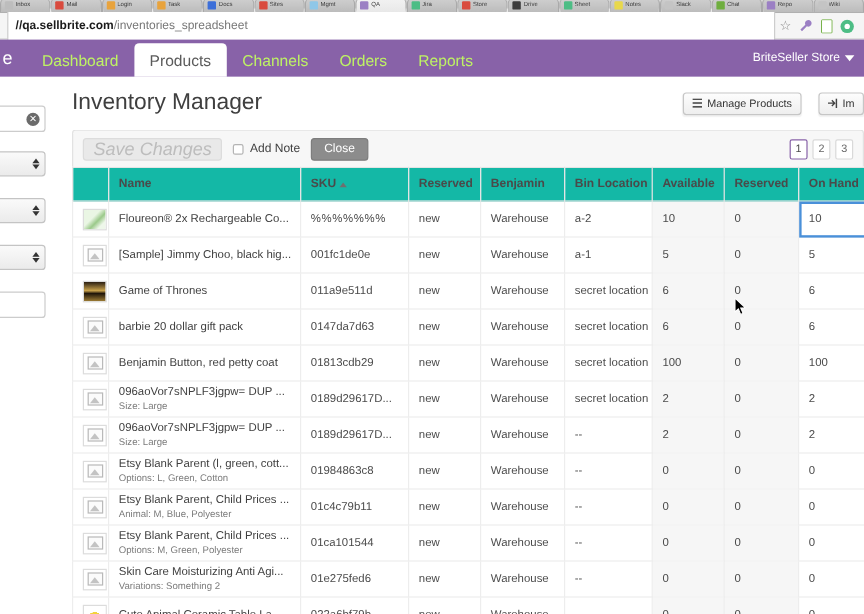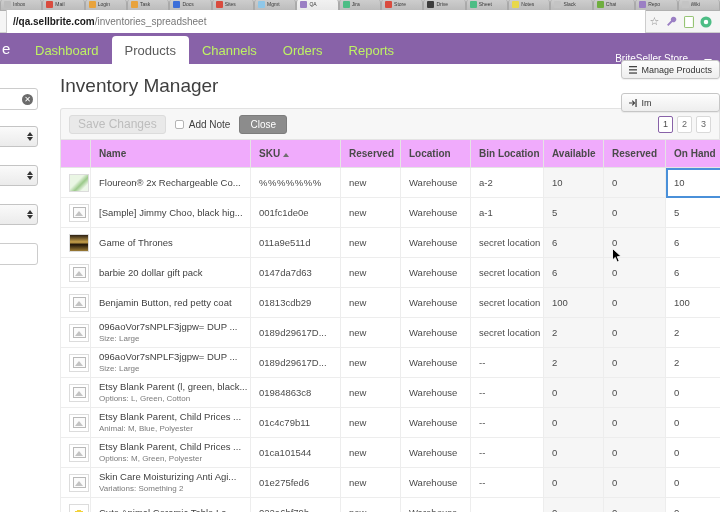--- a/index.html
+++ b/index.html
@@ -73,22 +73,22 @@
     padding: 0 13px;
     color: #bef264; font-size: 13px;
     white-space: nowrap;
     position: relative; top: 3px; height: 28px;
   }
   .nav-tab.active {
     background: #ffffff; color: #5b5b5b;
     border-top-left-radius: 4px; border-top-right-radius: 4px;
   }
   #store-menu {
-    margin-left: auto; display: flex; align-items: flex-end;
-    color: #ffffff; font-size: 10px; padding-right: 8px; gap: 16px;
+    margin-left: auto; display: flex; align-items: center;
+    color: #ffffff; font-size: 10px; padding-right: 8px; gap: 4px;
     white-space: nowrap;
   }
   .caret-down {
     width: 0; height: 0;
     border-left: 4px solid transparent; border-right: 4px solid transparent;
     border-top: 5px solid #ffffff;
   }
 
   
   #page-body { position: relative; width: 720px; height: 448px; background: #fff; }
@@ -143,42 +143,42 @@
   
   #main-content {
     position: absolute; left: 48px; top: 0;
     width: 672px; height: 448px;
   }
   #content-header {
     height: 44px; display: flex; align-items: center;
     padding: 0 0 0 12px;
   }
   #page-title { font-size: 19px; color: #3f3f3f; font-weight: normal; }
-  #header-actions { margin-left: auto; display: flex; gap: 14px; padding-right: 0; flex-direction: column; }
+  #header-actions { margin-left: auto; display: flex; gap: 14px; padding-right: 0; }
   .hdr-btn {
     height: 19px; padding: 0 7px;
     background: linear-gradient(#fdfdfd, #eeeeee);
     border: 1px solid #c6c6c6; border-radius: 3px;
     display: flex; align-items: center; gap: 4px;
     font-size: 9px; color: #333; white-space: nowrap;
     box-shadow: 0 1px 1px rgba(0,0,0,.06);
   }
 
   
   #table-toolbar {
     height: 31px; margin: 0 0 0 12px;
     background: #f7f7f7; border: 1px solid #e2e2e2; border-bottom: none;
     border-top-left-radius: 3px; border-top-right-radius: 3px;
     display: flex; align-items: center; padding: 0 8px; gap: 9px;
   }
   .tb-btn-disabled {
     height: 19px; padding: 0 8px;
     background: #e9e9e9; border: 1px solid #dcdcdc; border-radius: 3px;
-    font-size: 12px; color: #bdbdbd;
-    display: flex; align-items: center;
+    font-size: 15px; color: #bdbdbd;
+    display: flex; align-items: center; font-style: italic;
   }
   .tb-checkwrap { display: flex; align-items: center; gap: 5px; }
   .tb-checkbox {
     width: 9px; height: 9px;
     border: 1px solid #b4b4b4; border-radius: 2px; background: #fff;
   }
   .tb-label { font-size: 10px; color: #3f3f3f; }
   .tb-btn-dark {
     height: 19px; padding: 0 10px;
     background: #8c8c8c; border: 1px solid #7d7d7d; border-radius: 3px;
@@ -200,21 +200,21 @@
     border-collapse: collapse;
     table-layout: fixed;
     width: 660px;
     background: #fff;
   }
   #inventory-table th {
     height: 28px;
     font-size: 10px; color: #4a4a4a; font-weight: bold;
     text-align: left; padding: 0 8px;
     border: 1px solid #e4e4e4;
-    background: #f0abfc;
+    background: #14b8a6;
     white-space: nowrap;
   }
   #inventory-table td {
     height: 30px;
     font-size: 9.5px; color: #4b4b4b;
     padding: 0 8px;
     border: 1px solid #ededed;
     vertical-align: middle;
     overflow: hidden; white-space: nowrap;
   }
@@ -458,21 +458,21 @@
         <col style="width:60px">
           <col style="width:62px">
           <col style="width:62px">
       </colgroup>
       <thead>
           <tr id="table-head-row">
             <th></th>
             <th><span>Name</span></th>
             <th><span>SKU</span><i class="sort-caret"></i></th>
             <th><span>Reserved</span></th>
-            <th><span>Location</span></th>
+            <th><span>Benjamin</span></th>
             <th><span>Bin Location</span></th>
             <th><span>Available</span></th>
             <th><span>Reserved</span></th>
             <th><span>On Hand</span></th>
             <th></th>
           </tr>
         </thead>
       <tbody id="table-body">
           <tr>
             <td class="col-thumb">
@@ -602,21 +602,21 @@
             <td>2</td>
             <td>$0.00</td>
           </tr>
           <tr>
             <td class="col-thumb">
               <div class="thumb">
                 <div class="thumb-ph"></div>
               </div>
             </td>
             <td class="col-name">
-              <div class="name-main">Etsy Blank Parent (l, green, black...</div>
+              <div class="name-main">Etsy Blank Parent (l, green, cott...</div>
               <div class="name-sub">Options: L, Green, Cotton</div>
             </td>
             <td class="col-sku">01984863c8</td>
             <td>new</td>
             <td>Warehouse</td>
             <td>--</td>
             <td class="shaded">0</td>
             <td class="shaded">0</td>
             <td>0</td>
             <td>$0.00</td>

